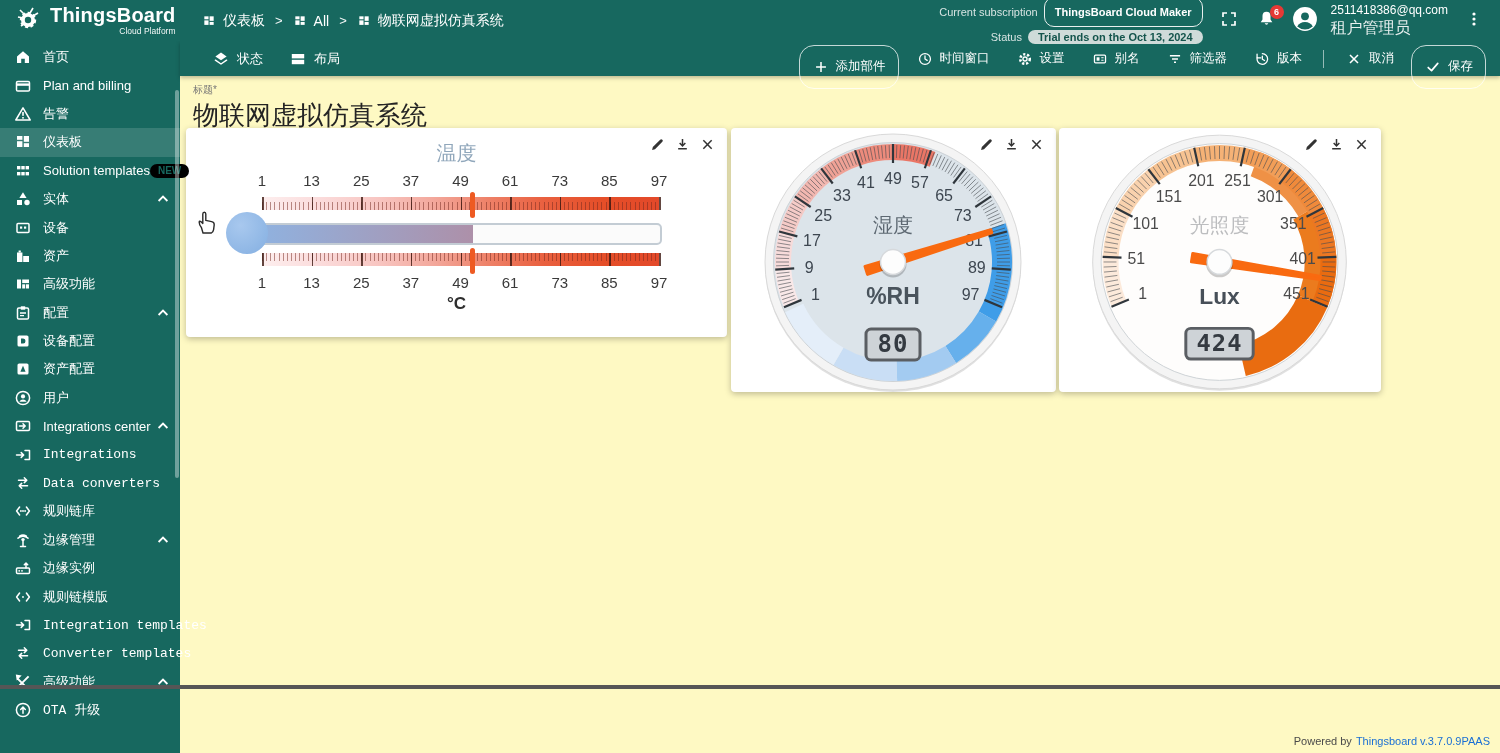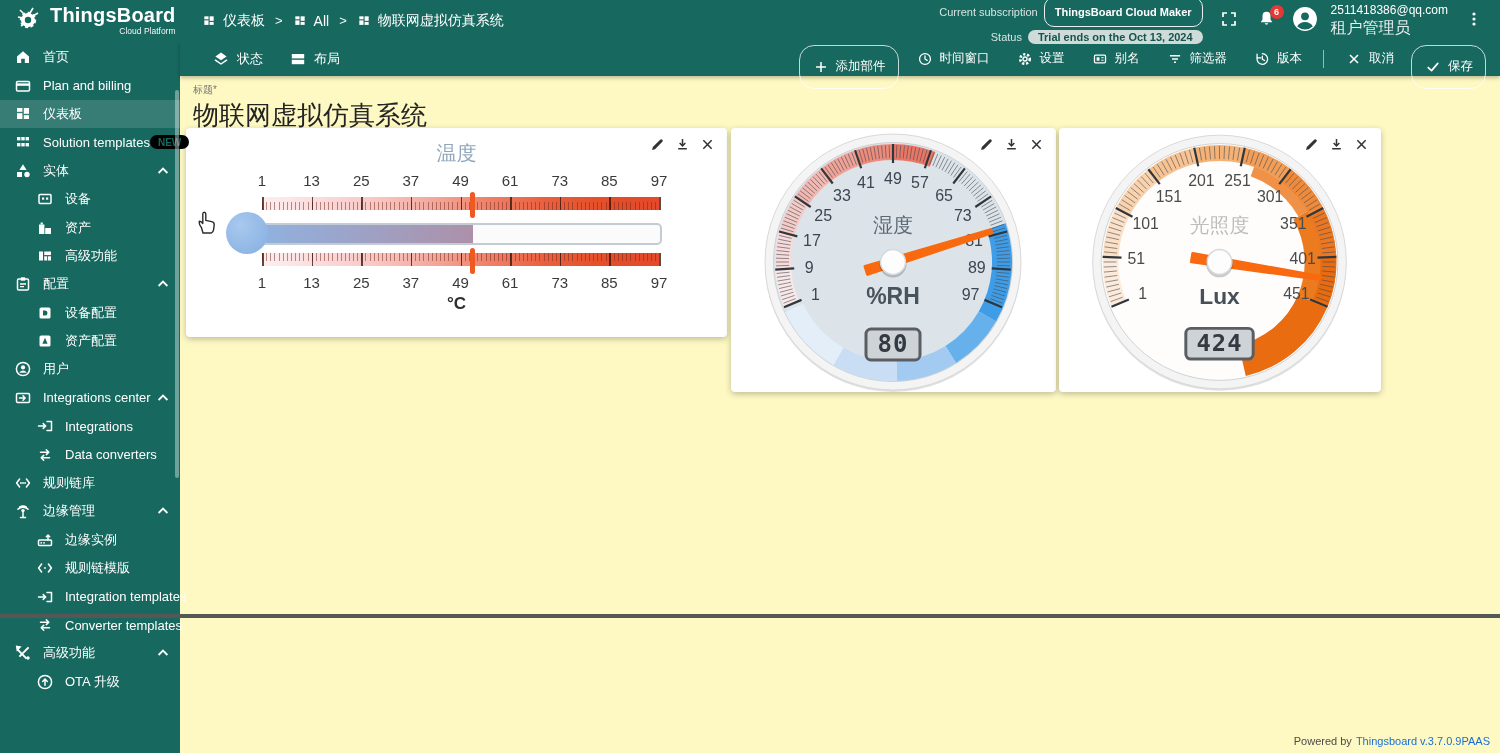--- a/index.html
+++ b/index.html
@@ -1,17 +1,17 @@
 <!DOCTYPE html>
 <html><head>
 <meta charset="utf-8">
 <style>
   * { margin:0; padding:0; box-sizing:border-box; }
   html,body { width:1500px; height:753px; overflow:hidden; font-family:"Liberation Sans", sans-serif; background:#ebebeb; }
-  .app { position:relative; width:1500px; height:618px; }
+  .app { position:relative; width:1500px; height:689px; }
 
   
   .topbar { position:absolute; left:0; top:0; width:1500px; height:41px; background:#17685f; display:flex; align-items:center; z-index:30; }
   .logo { display:flex; align-items:center; gap:8px; padding-left:12px; width:180px; }
   .logo-text { color:#fff; line-height:1; }
   .logo-title { font-size:20px; font-weight:bold; letter-spacing:.2px; }
   .logo-sub { font-size:8.5px; text-align:right; margin-top:2px; opacity:.95; }
   .breadcrumb { display:flex; align-items:center; gap:10px; color:#fff; font-size:14px; font-weight:500; margin-left:22px; }
   .crumb { display:flex; align-items:center; gap:7px; cursor:pointer; }
   .crumb-sep { font-size:13px; opacity:.95; }
@@ -22,21 +22,21 @@
   .pill-outline { border:1px solid #e8efee; color:#fff; font-size:11px; font-weight:bold; border-radius:10px; padding:8px 10px; }
   .pill-solid { background:#cfdbd9; color:#14544c; font-size:11px; font-weight:bold; border-radius:10px; padding:1px 10px; }
   .icon-btn { position:relative; width:24px; height:24px; display:flex; align-items:center; justify-content:center; cursor:pointer; }
   .badge { position:absolute; top:-4px; right:-5px; background:#e53935; color:#fff; font-size:9px; font-weight:bold; width:14px; height:14px; border-radius:50%; display:flex; align-items:center; justify-content:center; }
   .user-block { color:#fff; font-size:12px; line-height:1.25; }
   .user-role { font-size:16px; opacity:.9; }
 
   
   .sidebar { position:absolute; left:0; top:41px; width:180px; height:712px; background:#17685f; z-index:20; padding-top:2px; }
   .side-item { display:flex; align-items:center; height:28.4px; padding-left:14px; padding-right:8px; color:#fff; font-size:13px; font-weight:500; cursor:pointer; white-space:nowrap; }
-  .side-item.sub { padding-left:36px; }
+  .side-item.sub { padding-left:14px;font-family:Liberation Mono, monospace; }
   .side-item.active { background:rgba(255,255,255,0.14); }
   .side-icon { width:18px; height:18px; margin-right:11px; flex:0 0 auto; display:flex; align-items:center; justify-content:center; }
   .side-badge { margin-left:auto; background:#000000; color:#17685f; font-size:10px; font-weight:bold; border-radius:9px; padding:1.5px 8px; }
   .side-chevron { margin-left:auto; display:flex; }
   .side-scroll { position:absolute; right:1px; top:49px; width:4px; height:388px; background:rgba(255,255,255,.38); border-radius:2px; }
 
   
   .toolbar { position:absolute; left:180px; top:41px; width:1320px; height:35px; background:#17685f; display:flex; align-items:center; z-index:25; box-shadow:0 2px 4px rgba(0,0,0,.25); }
   .tabs { display:flex; align-items:center; gap:26px; padding-left:32px; }
   .tab { display:flex; align-items:center; gap:7px; color:#fff; font-size:13px; font-weight:500; cursor:pointer; }
@@ -206,20 +206,30 @@
         <span>首页</span>
       </div>
       <div class="side-item">
         <span class="side-icon">
           <svg width="18" height="18" viewBox="0 0 18 18">
             <rect x="2.5" y="4.5" width="13" height="9.5" rx="1.3" stroke="#fff" fill="none" stroke-width="1.5" stroke-linejoin="round" stroke-linecap="round"></rect>
             <rect x="2.5" y="6.4" width="13" height="2.4" fill="#fff"></rect>
           </svg>
         </span>
         <span>Plan and billing</span>
+      </div>
+      <div class="side-item">
+        <span class="side-icon">
+          <svg width="18" height="18" viewBox="0 0 18 18">
+            <path d="M9 2.8 L16.2 15 H1.8 Z" stroke="#fff" fill="none" stroke-width="1.5" stroke-linejoin="round" stroke-linecap="round"></path>
+            <rect x="8.2" y="7" width="1.6" height="3.8" fill="#fff"></rect>
+            <rect x="8.2" y="12" width="1.6" height="1.6" fill="#fff"></rect>
+          </svg>
+        </span>
+        <span>告警</span>
       </div>
       <div class="side-item active">
         <span class="side-icon">
           <svg width="18" height="18" viewBox="0 0 18 18">
             <rect x="3" y="3" width="5.4" height="3.8" fill="#fff"></rect>
             <rect x="9.8" y="3" width="5.2" height="5.8" fill="#fff"></rect>
             <rect x="3" y="8.2" width="5.4" height="5.8" fill="#fff"></rect>
             <rect x="9.8" y="10.2" width="5.2" height="3.8" fill="#fff"></rect>
           </svg>
         </span>

